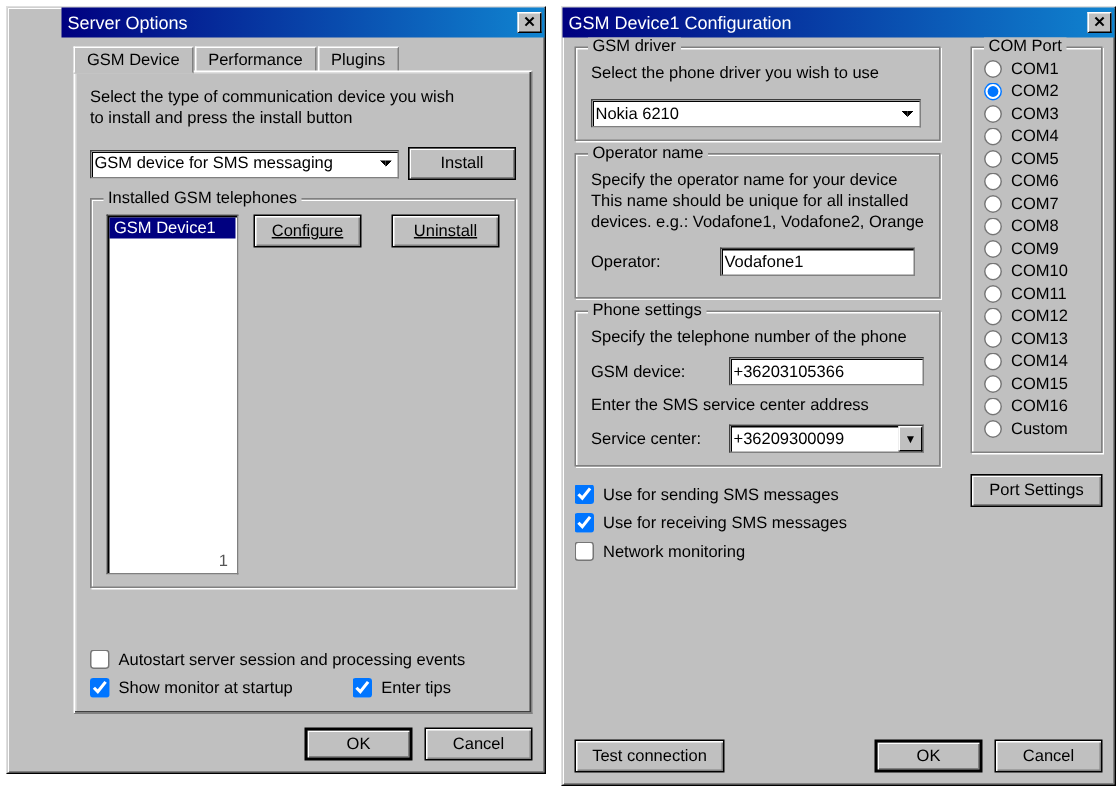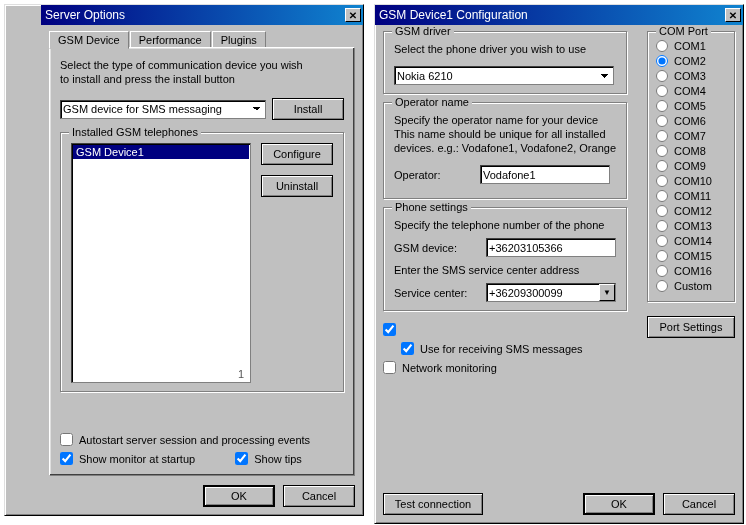--- a/index.html
+++ b/index.html
@@ -66,39 +66,39 @@
         </select>
         <button class="btn">Install</button>
       </div>
       <div class="group" style="margin-top:6px;">
         <span class="group-title">Installed GSM telephones</span>
         <div style="display:flex; gap:10px;">
           <div class="listbox">
             <div class="lb-item selected">GSM Device1</div>
             <span class="pagecount">1</span>
           </div>
-          <div style="display:flex; flex-direction:column; gap:10px;">
+          <div style="display:flex; gap:20px;text-decoration:underline;">
             <button class="btn">Configure</button>
             <button class="btn">Uninstall</button>
           </div>
         </div>
       </div>
       <div style="margin-top:auto;">
         <label class="check">
           <input type="checkbox" style=""> 
               <span>Autostart server session and processing events</span>
         </label>
         <div style="display:flex; gap:40px; margin-top:6px;">
           <label class="check">
             <input type="checkbox" checked="" style=""> 
                 <span>Show monitor at startup</span>
           </label>
           <label class="check">
             <input type="checkbox" checked="" style=""> 
-                <span>Show tips</span>
+                <span>Enter tips</span>
           </label>
         </div>
       </div>
     </div>
     <div class="btnbar">
       <button class="btn default">OK</button>
       <button class="btn">Cancel</button>
     </div>
   </div>
 </div>
@@ -144,22 +144,23 @@
             <span style="width:86px;" class="text">Service center:</span>
             <span class="combo-wrap">
               <input class="input" style="width: 130px; padding-right: 18px;" value="+36209300099">
               <span class="combo-btn">▼</span>
             </span>
           </div>
         </div>
         <div style="margin-top:4px;">
           <label class="check" style="margin-bottom:6px;">
             <input type="checkbox" checked="" style=""> 
-          </label>
-          <label class="check" style="margin-bottom:6px;margin-left:18px;">
+                <span>Use for sending SMS messages</span>
+          </label>
+          <label class="check" style="margin-bottom:6px;">
             <input type="checkbox" checked="" style=""> 
                 <span>Use for receiving SMS messages</span>
           </label>
           <label class="check">
             <input type="checkbox" style=""> 
                 <span>Network monitoring</span>
           </label>
         </div>
       </div>
       <div class="rightcol">

